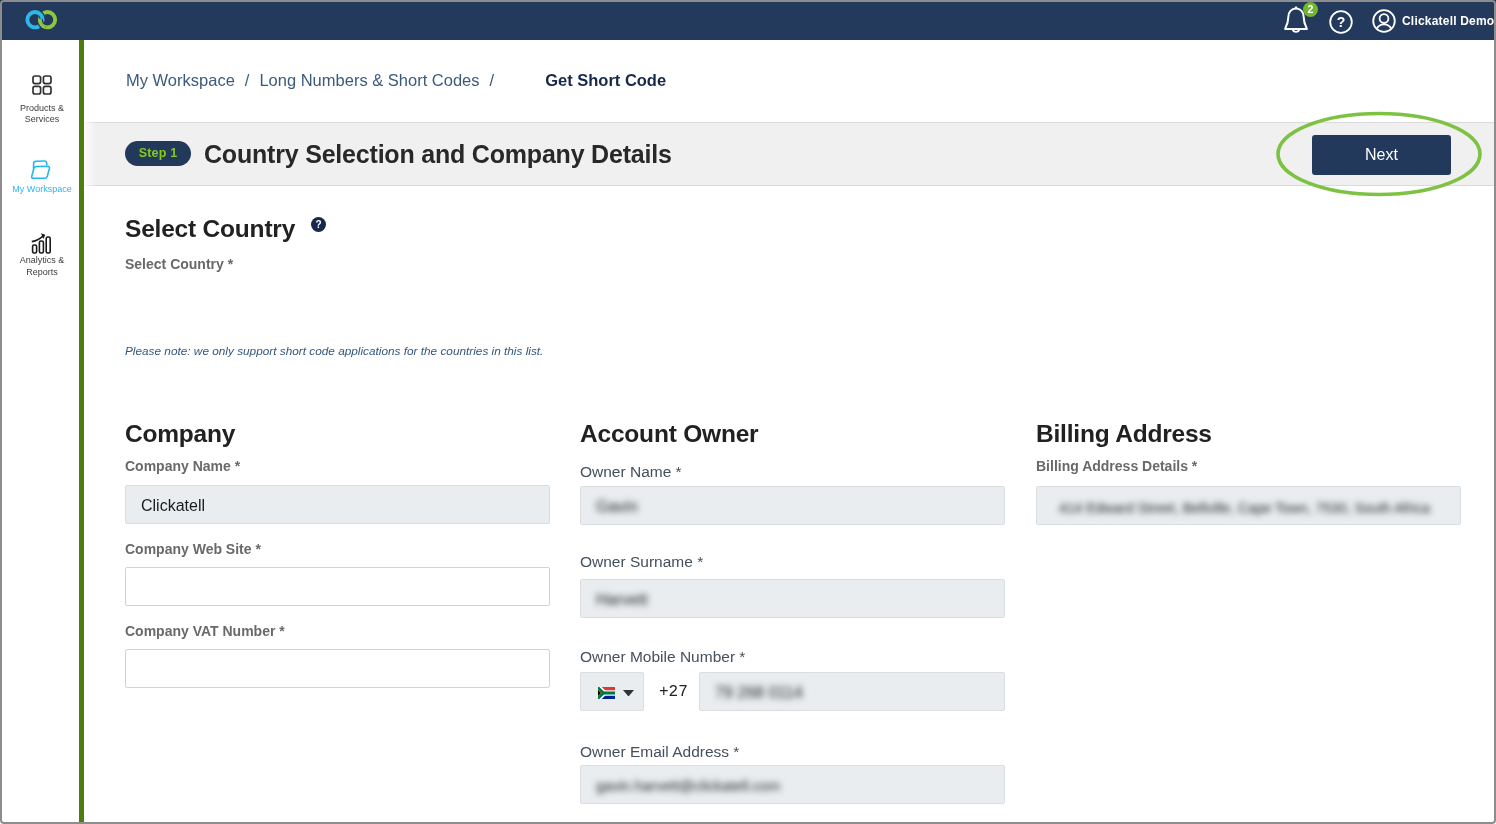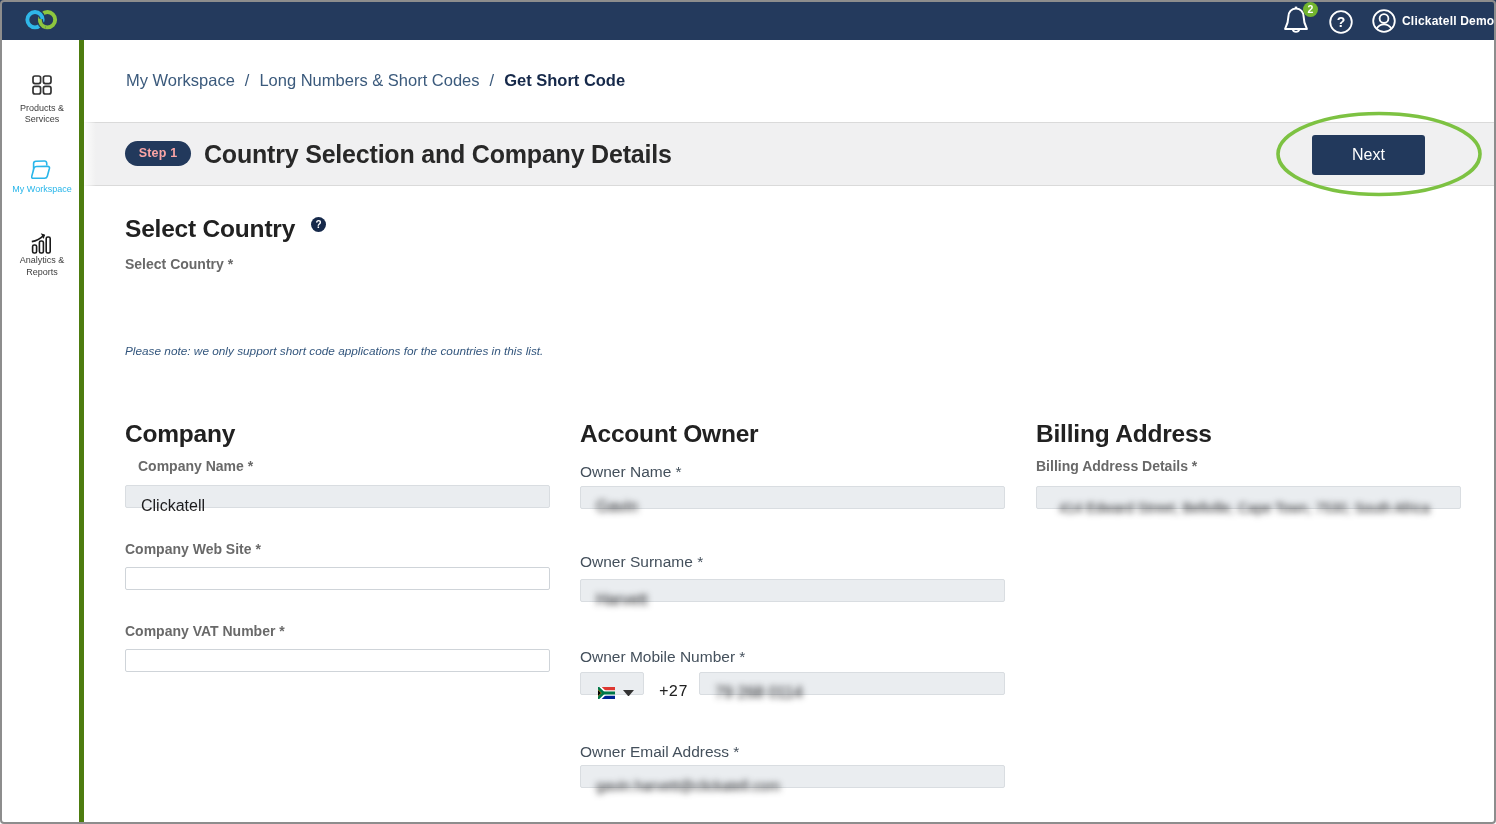--- a/index.html
+++ b/index.html
@@ -9,33 +9,33 @@
   
   #nav { position:absolute; left:0; top:0; width:1496px; height:40px; background:#243A5D; z-index:5; }
   .navtext { position:absolute; top:14px; left:1402px; color:#fff; font-size:12px; font-weight:bold; letter-spacing:0.2px; white-space:nowrap; }
   
   #side { position:absolute; left:0; top:40px; width:84px; height:783px; background:#fff; border-right:5px solid #4d7c0f; z-index:4; }
   .side-item { position:absolute; left:0; width:84px; text-align:center; }
   .side-label { font-size:9px; color:#3d3d3d; line-height:11.5px; margin-top:0; }
   .side-label.cyan { color:#29b6ea; }
   #shadowstrip { position:absolute; left:84px; top:40px; width:12px; height:784px; background:linear-gradient(to right, rgba(255,255,255,0.85), rgba(255,255,255,0)); z-index:3; }
   .crumbs { position:absolute; left:126px; top:71px; font-size:16.5px; color:#3b5a7c; }
-  .crumbs b { color:#16294a; font-weight:bold; }
+  .crumbs b { color:#16294a; font-weight:bold;margin-left:41px; }
   .crumbs .sep { color:#3b5a7c; padding:0 10px; }
   
   #stepbar { position:absolute; left:84px; top:122px; width:1412px; height:64px; background:#f0f0f1; border-top:1px solid #dadada; border-bottom:1px solid #dadada; }
-  .steppill { position:absolute; left:125px; top:141px; width:66px; height:25px; background:#22395C; border-radius:12.5px; color:#fca5a5; font-size:12.5px; font-weight:bold; text-align:center; line-height:25px; letter-spacing:0.2px; }
+  .steppill { position:absolute; left:125px; top:141px; width:66px; height:25px; background:#22395C; border-radius:12.5px; color:#84cc16; font-size:12.5px; font-weight:bold; text-align:center; line-height:25px; letter-spacing:0.2px; }
   .stepheading { position:absolute; left:204px; top:140px; font-size:25px; font-weight:bold; color:#282828; letter-spacing:-0.2px; }
-  .nextbtn { position:absolute; left:1312px; top:135px; width:113px; height:40px; background:#22395C; border-radius:3px; color:#fff; font-size:16px; text-align:center; line-height:40px; }
+  .nextbtn { position:absolute; left:1312px; top:135px; width:139px; height:40px; background:#22395C; border-radius:3px; color:#fff; font-size:16px; text-align:center; line-height:40px; }
   #ellipse { position:absolute; left:1272px; top:108px; z-index:50; }
   
   .h2 { position:absolute; font-size:24.5px; font-weight:bold; color:#212121; letter-spacing:-0.2px; }
   .label { position:absolute; font-size:14px; color:#696969; font-weight:bold; }
   .label.thin { font-weight:normal; color:#44505c; font-size:15.5px; }
-  .input { position:absolute; width:425px; height:23px; border:1px solid #cfd4d9; border-radius:2px; background:#fff; }
+  .input { position:absolute; width:425px; height:39px; border:1px solid #cfd4d9; border-radius:2px; background:#fff; }
   .input.filled { background:#eaedf0; border-color:#d9dde1; }
   .input .val { position:absolute; left:15px; top:11px; font-size:16px; color:#1c1c1e; }
   .blurred { filter:blur(3px); color:#3f4a55; }
   .note { position:absolute; left:125px; top:344px; font-style:italic; font-size:11.8px; color:#33567d; }
   .helpdot { position:absolute; left:311px; top:217px; width:15px; height:15px; background:#16294a; border-radius:50%; color:#fff; font-size:10px; font-weight:bold; text-align:center; line-height:15px; }
 </style>
 </head>
 <body>
 <div id="page">
 
@@ -110,21 +110,21 @@
   <svg id="ellipse" width="214" height="92" viewBox="0 0 214 92">
     <ellipse cx="107" cy="46" rx="101" ry="40.5" fill="none" stroke="#7dc242" stroke-width="3.6"></ellipse>
   </svg>
 
   <div class="h2" style="left:125px;top:215px;">Select Country</div>
   <div class="helpdot">?</div>
   <div class="label" style="left:125px;top:256px;">Select Country *</div>
   <div class="note">Please note: we only support short code applications for the countries in this list.</div>
 
   <div class="h2" style="left:125px;top:420px;">Company</div>
-  <div class="label" style="left:125px;top:458px;margin-left:13px;">Company Name *</div>
+  <div class="label" style="left:125px;top:458px;">Company Name *</div>
   <div class="input filled" style="left:125px;top:485px;">
       <span class="val">Clickatell</span>
     </div>
   <div class="label" style="left:125px;top:541px;">Company Web Site *</div>
   <div class="input" style="left:125px;top:567px;"></div>
   <div class="label" style="left:125px;top:623px;">Company VAT Number *</div>
   <div class="input" style="left:125px;top:649px;"></div>
 
   <div class="h2" style="left:580px;top:420px;">Account Owner</div>
   <div class="label thin" style="left:580px;top:463px;">Owner Name *</div>

